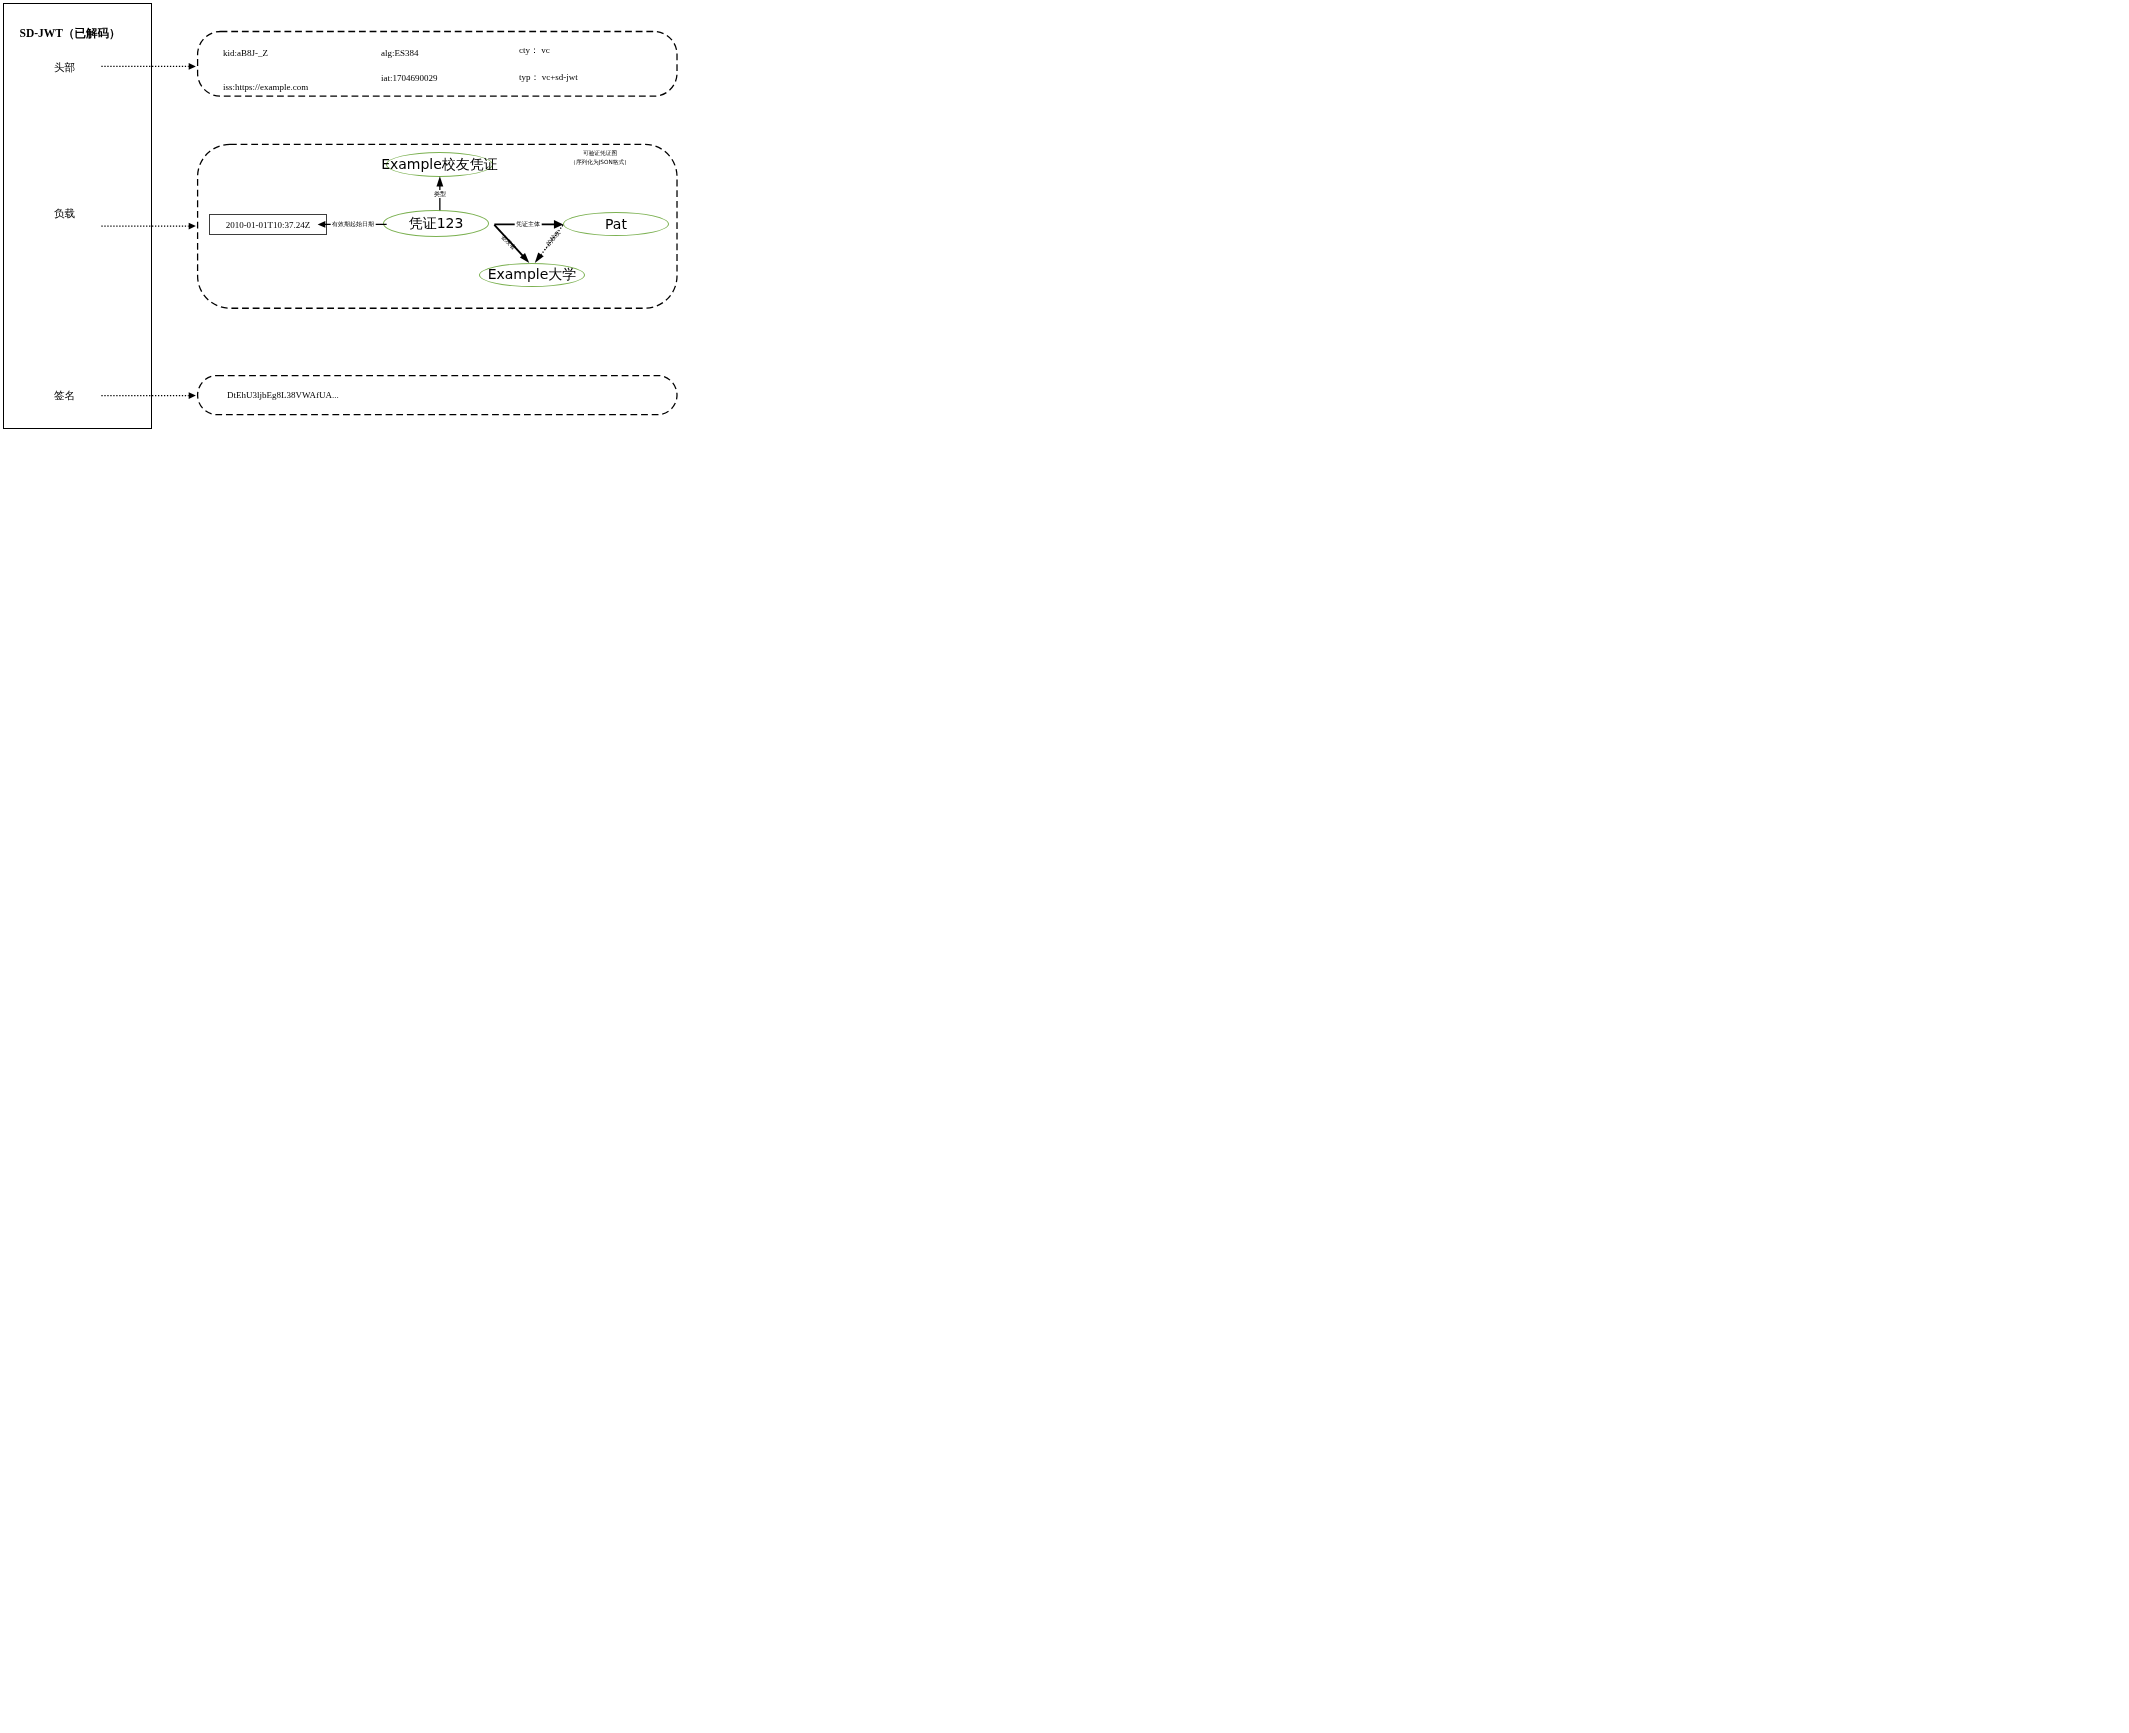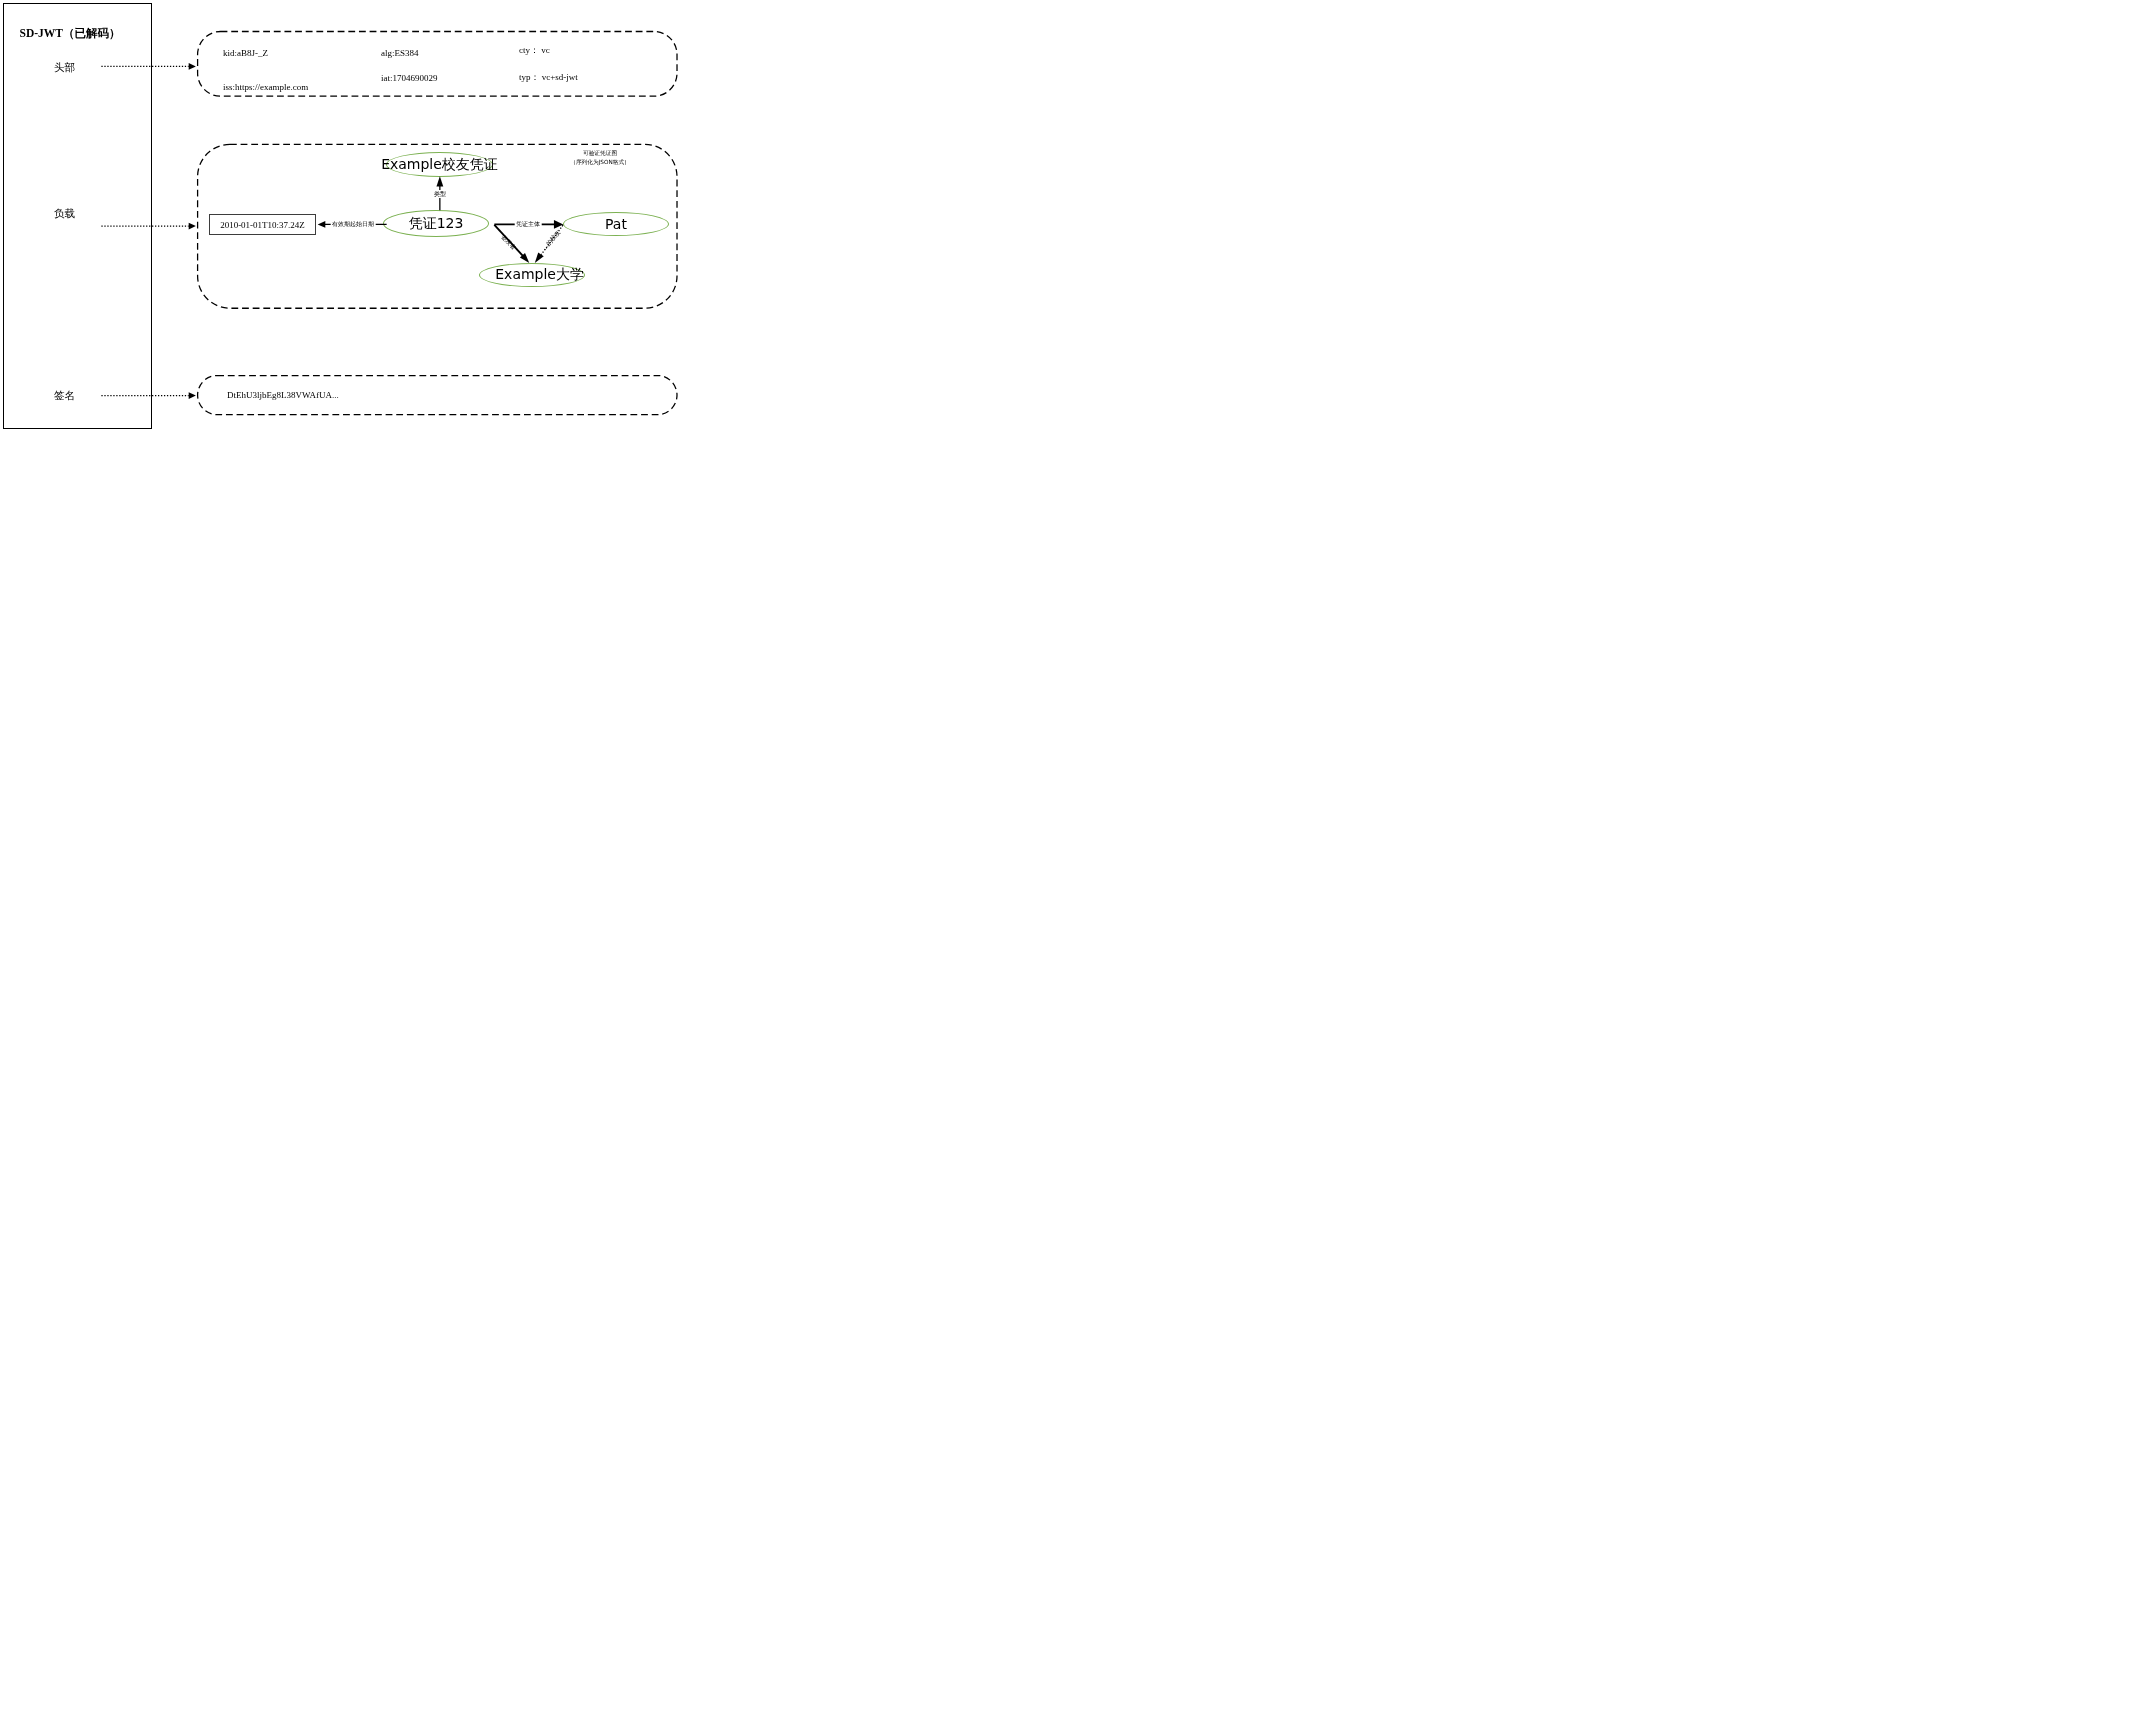--- a/index.html
+++ b/index.html
@@ -87,24 +87,24 @@
 
   <div class="abs node" style="left:386px;top:152px;width:107px;height:25px;">
     <span>Example校友凭证</span>
   </div>
   <div class="abs node" style="left:383px;top:210px;width:106px;height:27px;">
     <span>凭证123</span>
   </div>
   <div class="abs node" style="left:563px;top:212px;width:106px;height:24px;">
     <span>Pat</span>
   </div>
-  <div class="abs node" style="left:479px;top:263px;width:106px;height:24px;justify-content:flex-end;">
+  <div class="abs node" style="left:479px;top:263px;width:106px;height:24px;">
     <span>Example大学</span>
   </div>
-  <div id="valid-from-box" class="abs" style="left:209px;top:214px;width:107px;height:21px;">
+  <div id="valid-from-box" class="abs" style="left:209px;top:214px;width:118px;height:21px;">
     <span>2010-01-01T10:37.24Z</span>
   </div>
 
   <svg id="diagram-canvas" class="abs" viewBox="0 0 1611 1017" xmlns="http://www.w3.org/2000/svg">
 
     <rect x="464" y="74" width="1126" height="152" rx="54" ry="54" fill="none" stroke="#000" stroke-width="3" stroke-dasharray="16 9"></rect>
     <rect x="464" y="339" width="1126" height="385" rx="76" ry="76" fill="none" stroke="#000" stroke-width="3" stroke-dasharray="16 9"></rect>
     <rect x="464" y="882" width="1126" height="92" rx="46" ry="46" fill="none" stroke="#000" stroke-width="3" stroke-dasharray="16 9"></rect>
 
     <g>

